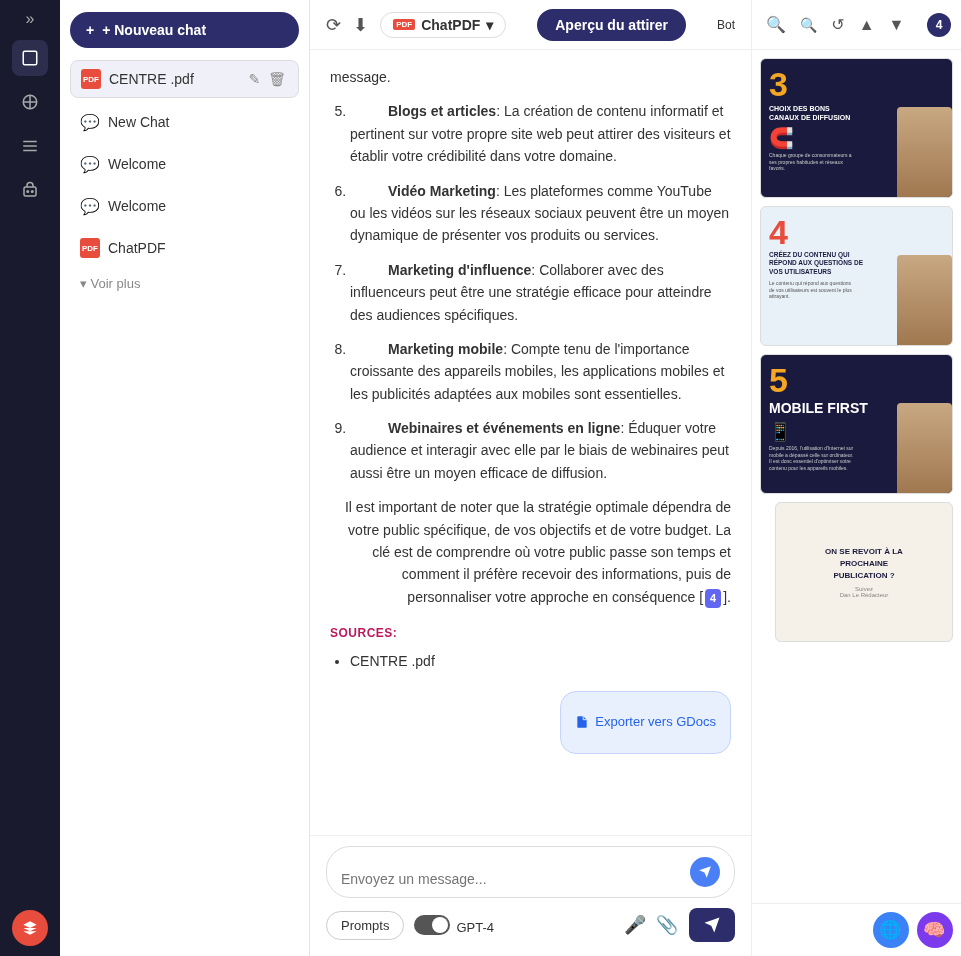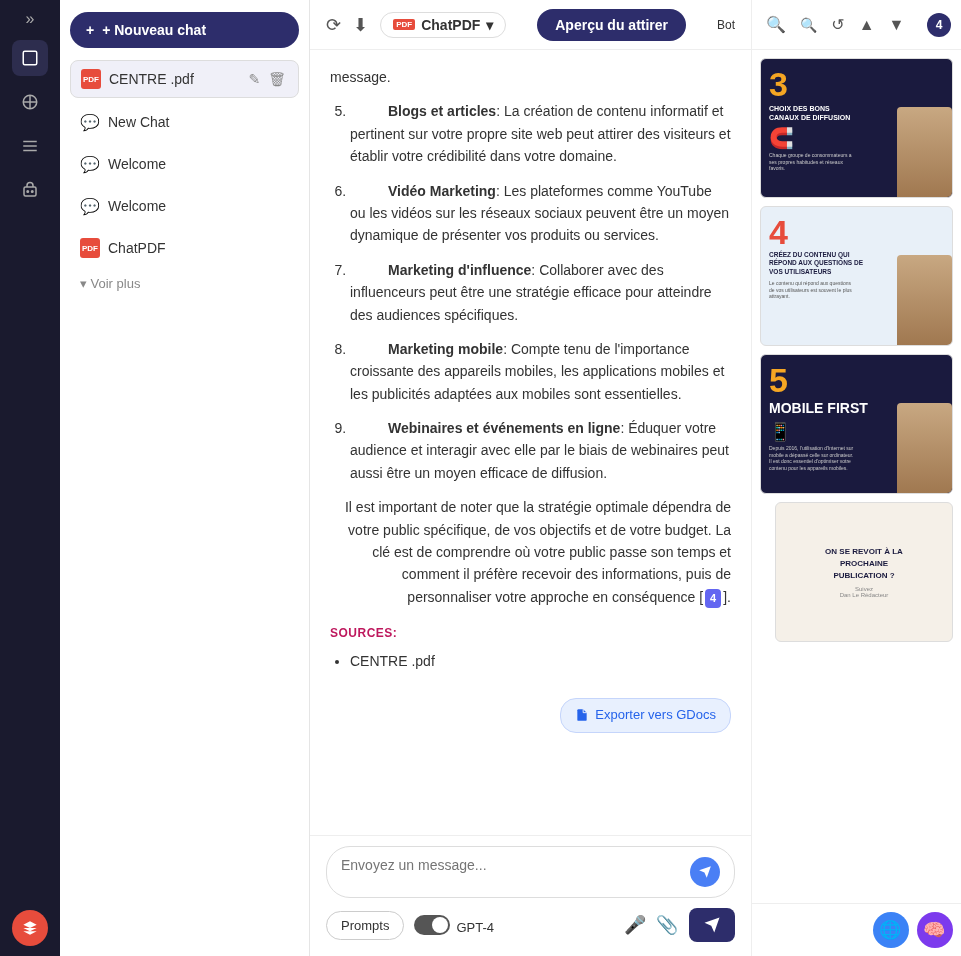--- a/index.html
+++ b/index.html
@@ -220,26 +220,26 @@
     .sources-section { margin-top: 16px; }
     .sources-label { font-size: 12px; font-weight: 700; color: #be185d; letter-spacing: 0.5px; margin-bottom: 6px; }
     .sources-list { list-style: disc; padding-left: 20px; font-size: 14px; color: #333; }
     .export-btn {
       display: flex;
       align-items: center;
       gap: 6px;
       background: #e8f0fe;
       border: 1px solid #c5d5fb;
       border-radius: 16px;
-      padding: 6px 14px;
+      padding: 20px 14px;
       font-size: 13px;
       color: #2563eb;
       cursor: pointer;
       margin-left: auto;
-      margin-top: 26px;
+      margin-top: 19px;
       width: fit-content;
     }
     .citation-badge {
       display: inline-flex;
       align-items: center;
       justify-content: center;
       background: #6366f1;
       color: white;
       font-size: 11px;
       font-weight: bold;
@@ -250,21 +250,21 @@
 
     
     .input-area {
       padding: 10px 16px 14px;
       border-top: 1px solid #eee;
       background: #fff;
       flex-shrink: 0;
     }
     .input-box {
       display: flex;
-      align-items: flex-start;
+      align-items: flex-end;
       border: 1px solid #ddd;
       border-radius: 24px;
       padding: 10px 14px;
       background: #fff;
       margin-bottom: 10px;
       gap: 16px;
     }
     .input-box input {
       flex: 1;
       border: none;

